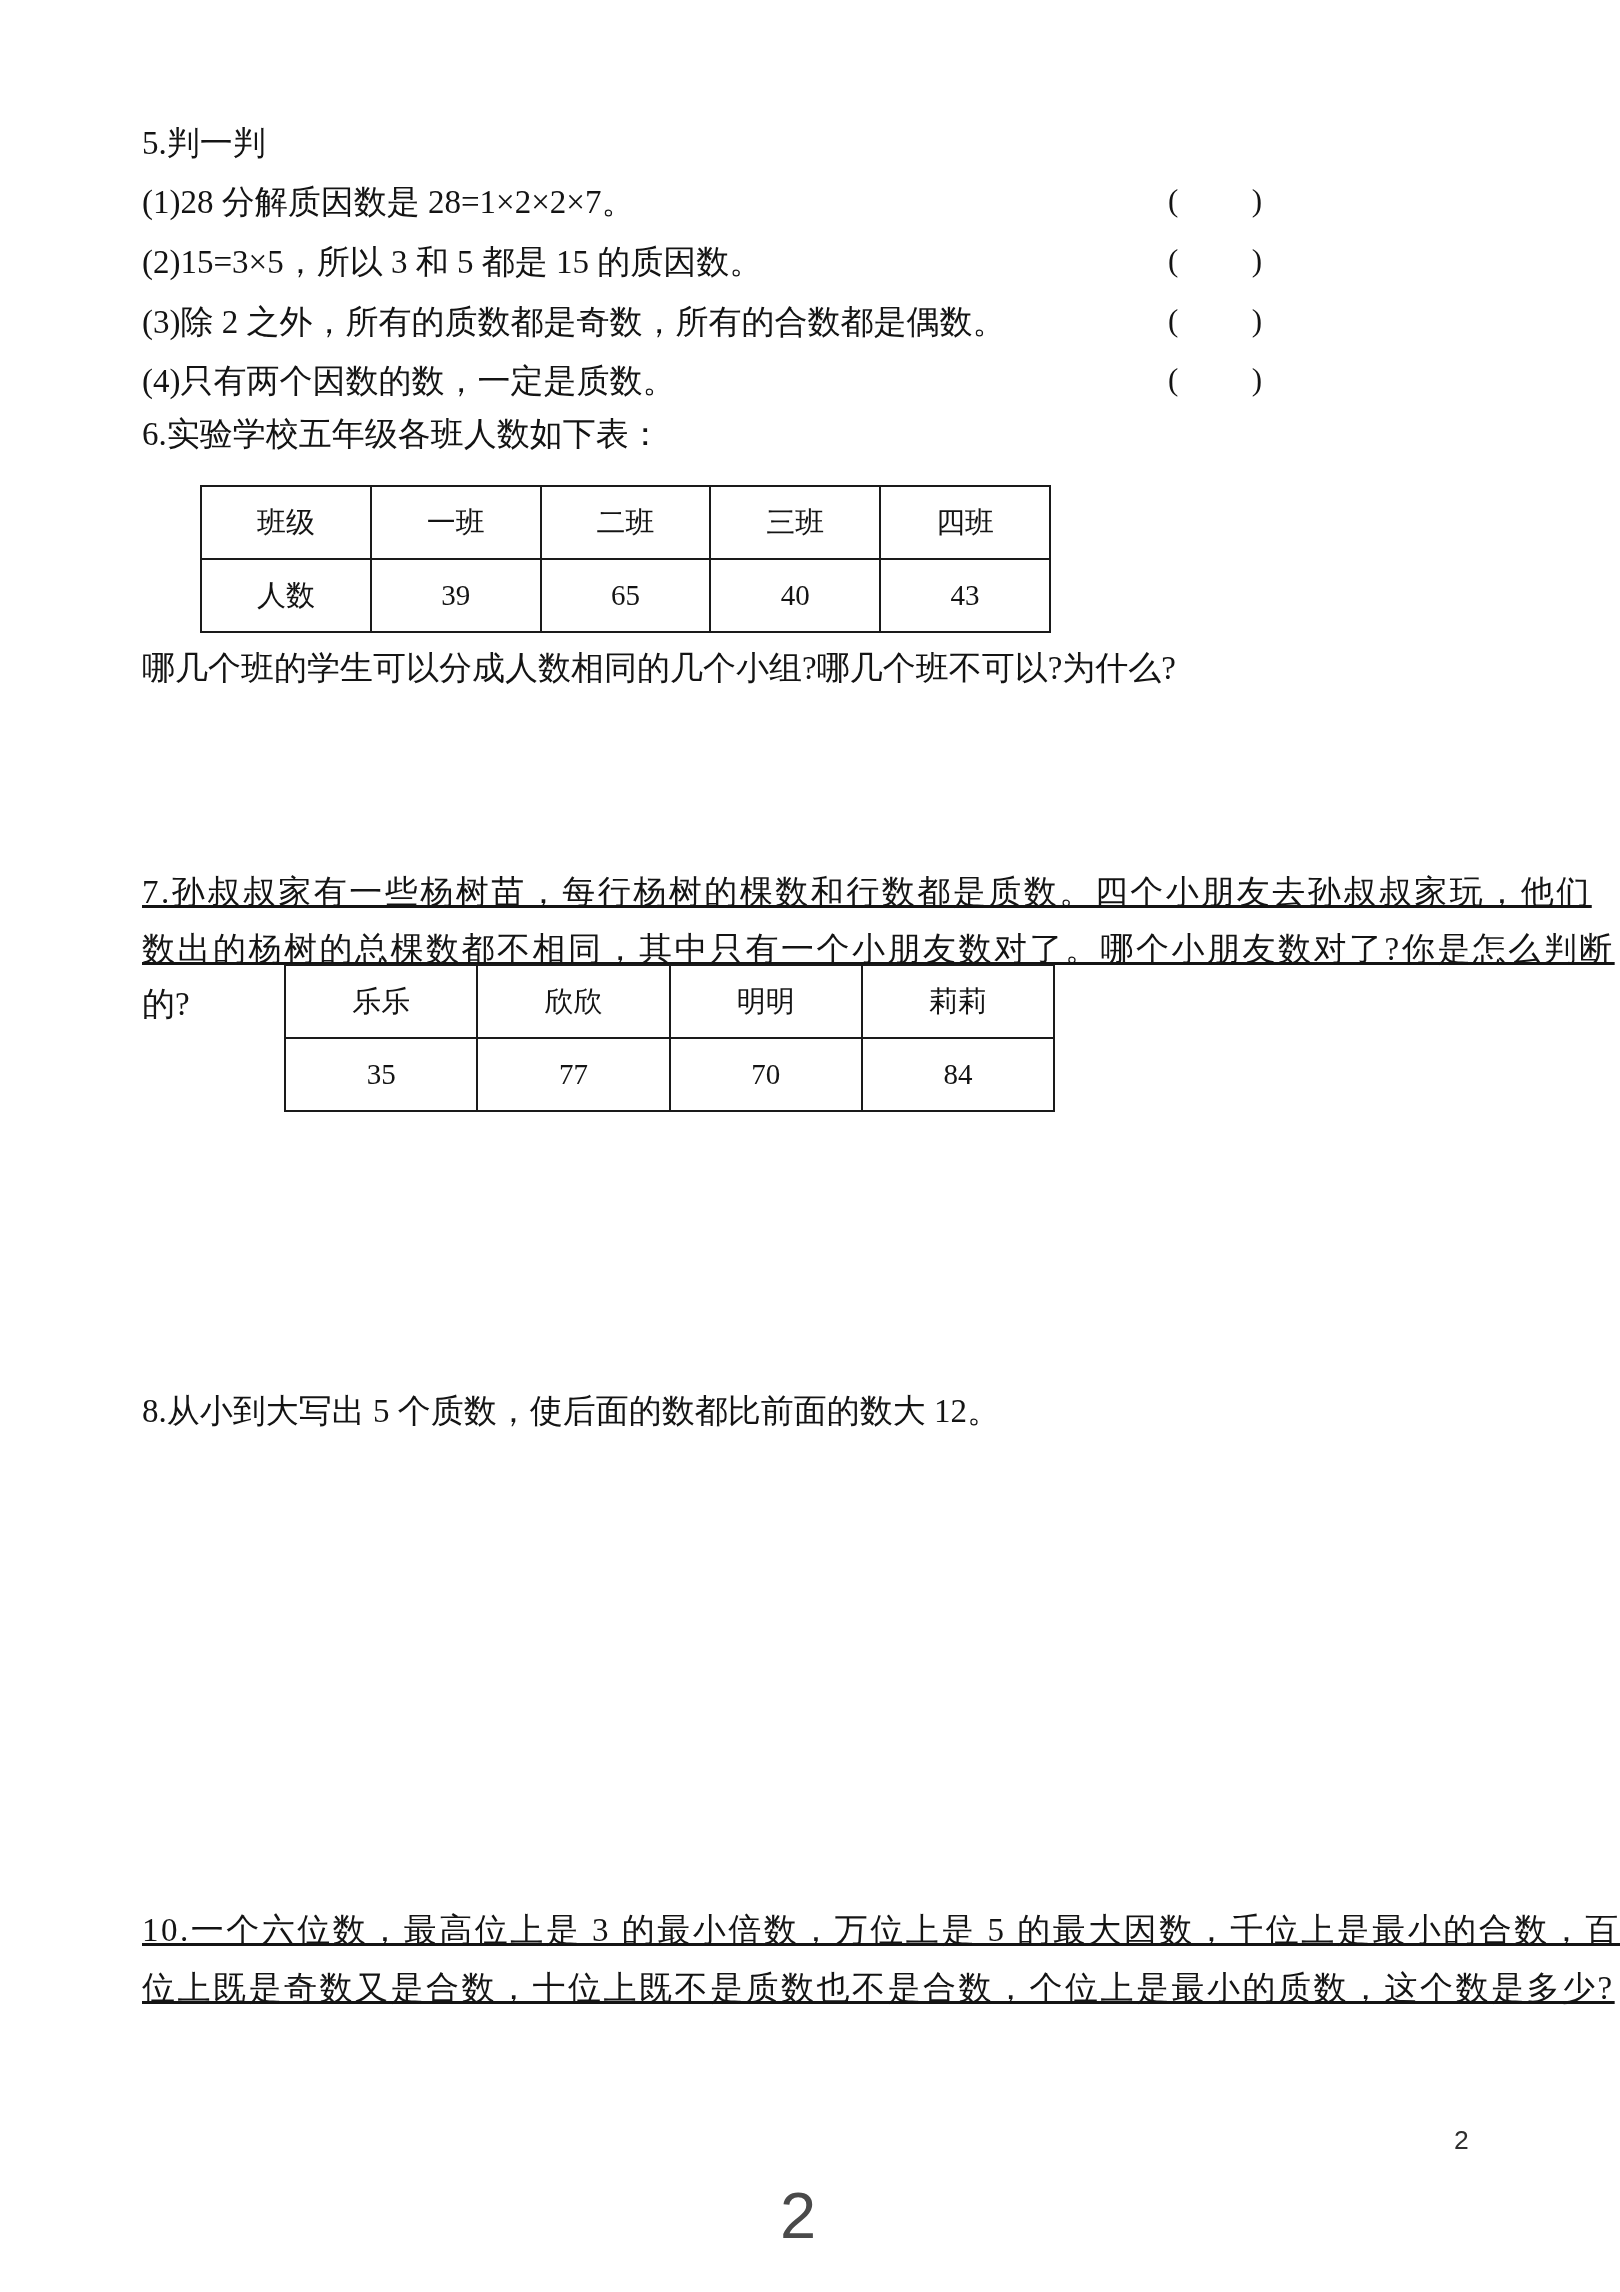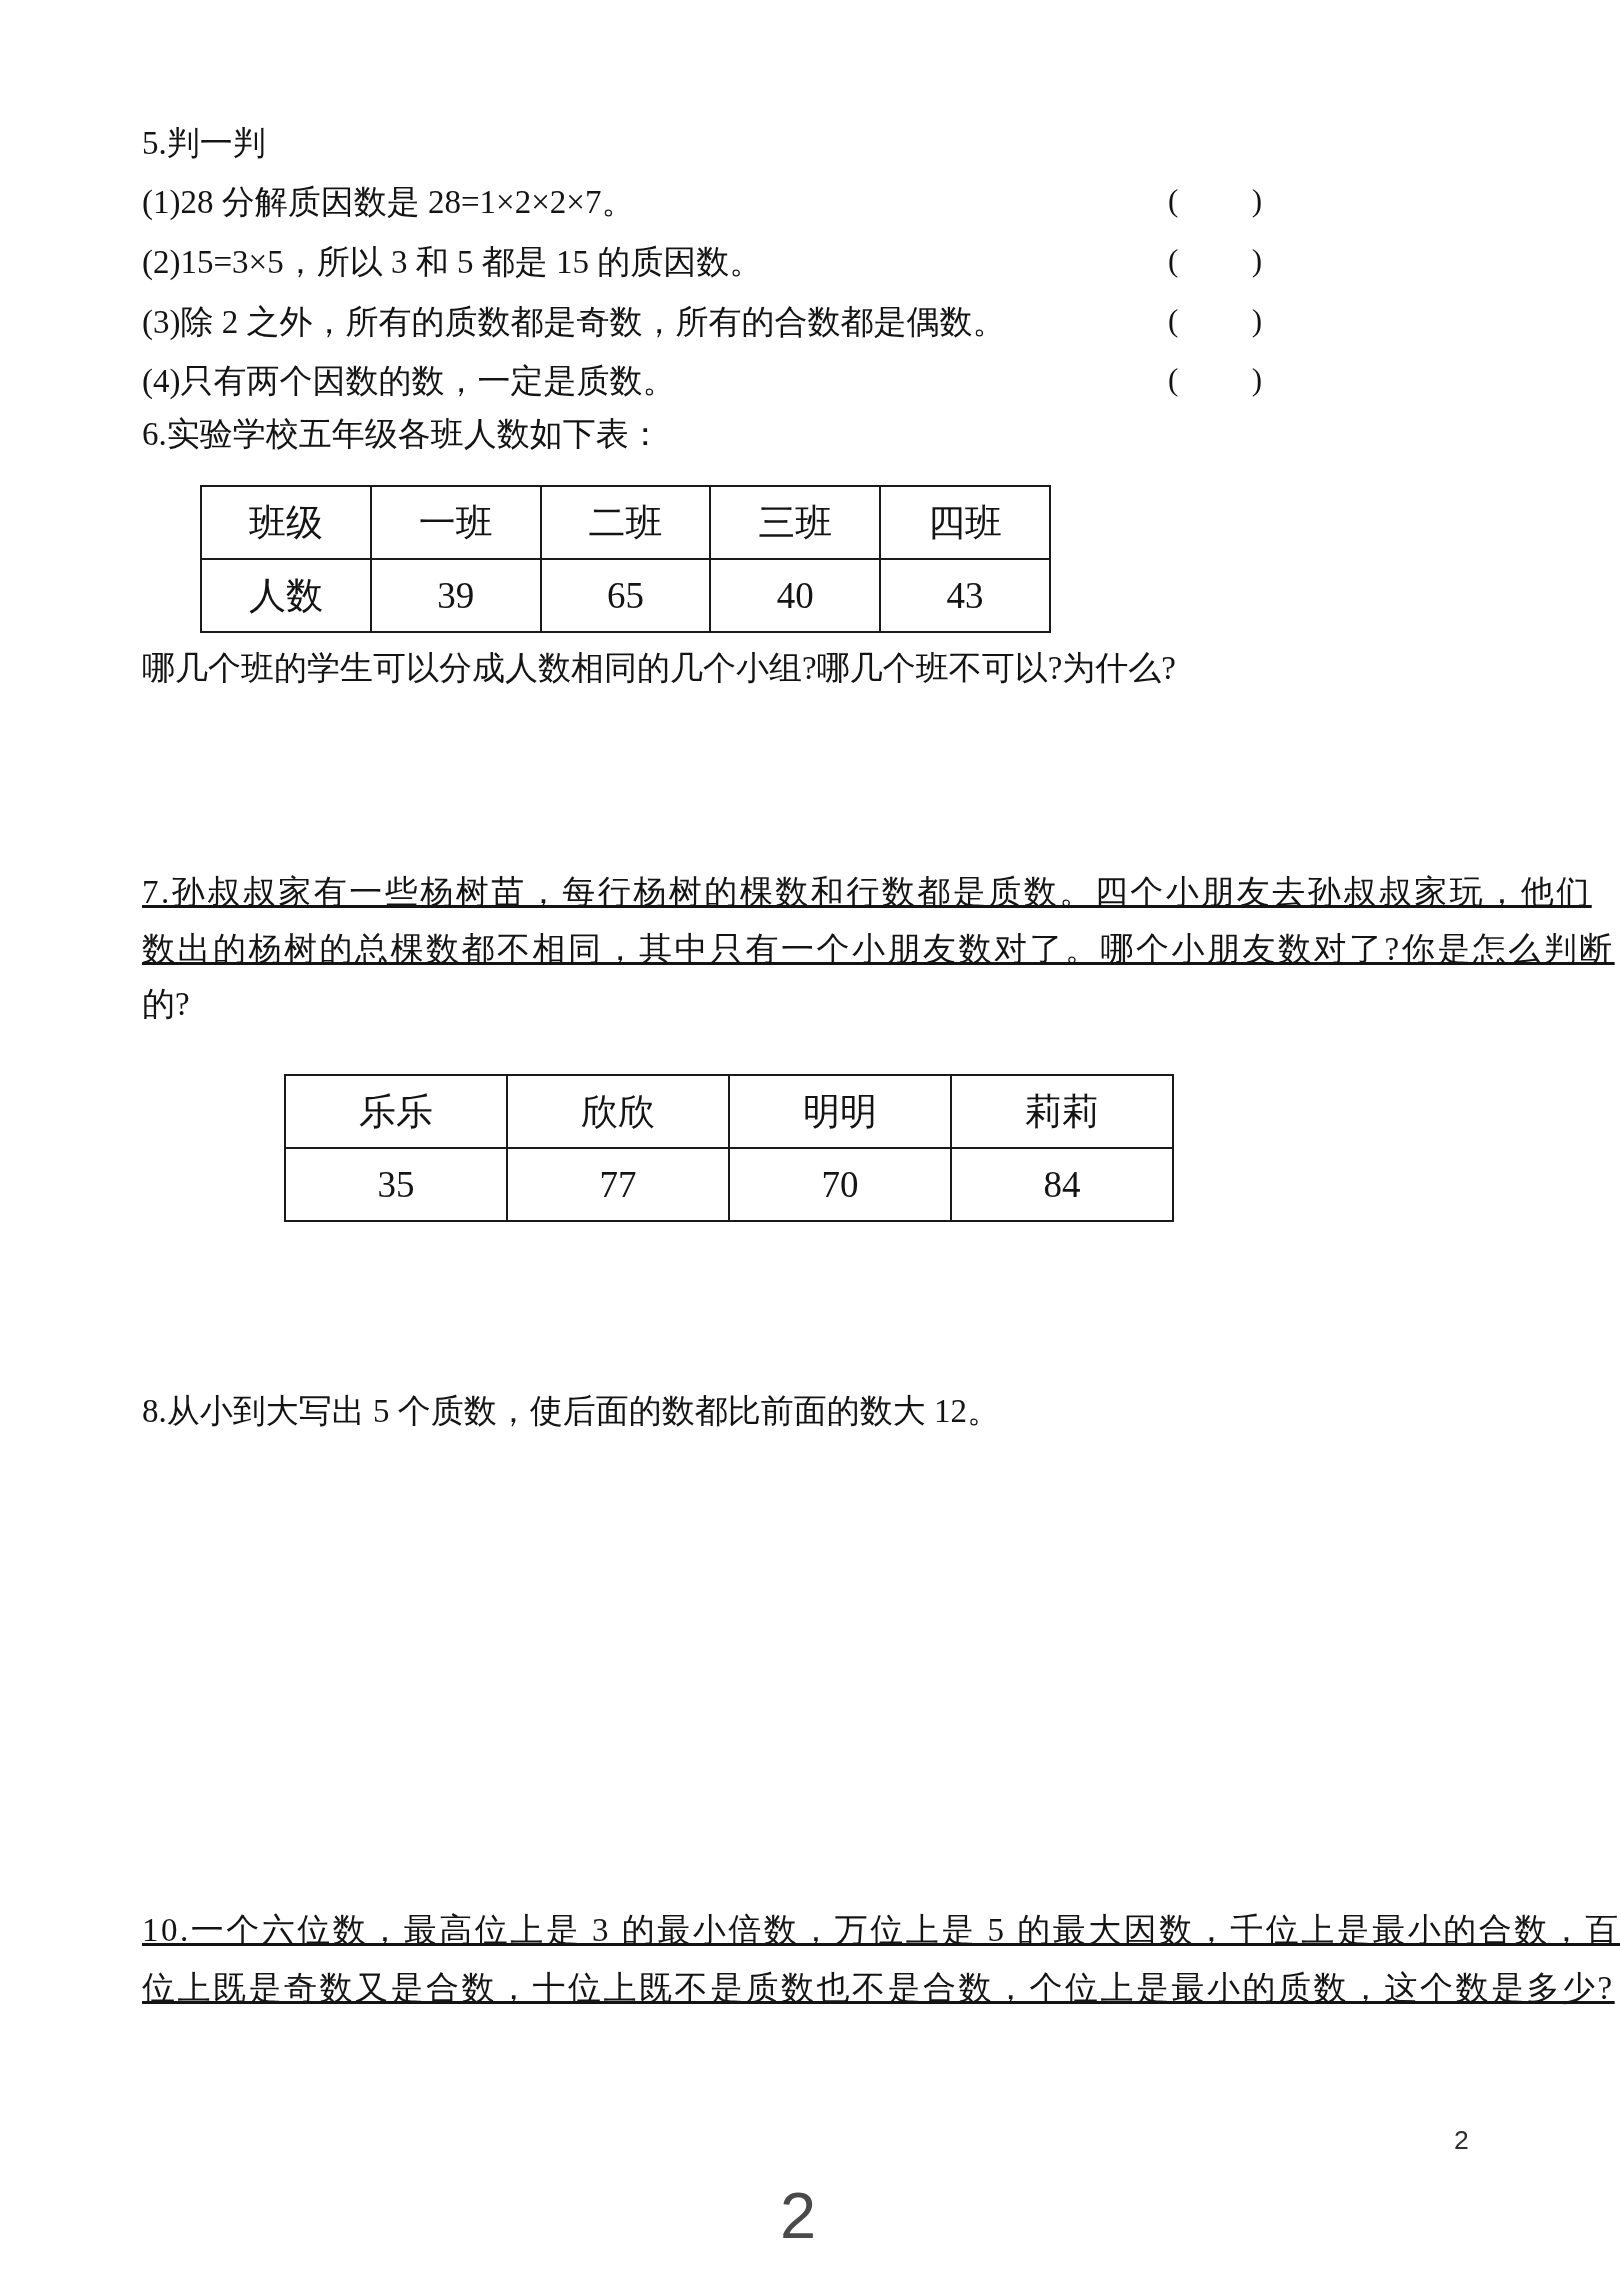--- a/index.html
+++ b/index.html
@@ -34,21 +34,21 @@
     display: flex;
     justify-content: space-between;
     font-size: 31px;
     line-height: 37px;
   }
   table.tbl {
     position: absolute;
     border-collapse: collapse;
     table-layout: fixed;
     text-align: center;
-    font-size: 37px;
+    font-size: 29px;
     background: #ffffff;
   }
   table.tbl td {
     border: 2px solid #1a1a1a;
     padding: 0;
     height: 71px;
     vertical-align: middle;
   }
   .footer-num-small {
     position: absolute;
@@ -118,21 +118,21 @@
       </tr>
     </tbody>
   </table>
 
   <div class="line" style="top:650px">哪几个班的学生可以分成人数相同的几个小组?哪几个班不可以?为什么?</div>
 
   <div class="line fullline" style="top:874px">7.孙叔叔家有一些杨树苗，每行杨树的棵数和行数都是质数。四个小朋友去孙叔叔家玩，他们</div>
   <div class="line fullline" style="top:931px">数出的杨树的总棵数都不相同，其中只有一个小朋友数对了。哪个小朋友数对了?你是怎么判断</div>
   <div class="line" style="top:986px">的?</div>
 
-  <table class="tbl" style="top:1074px; left:284px; width:890px">
+  <table class="tbl" style="top:964px; left:284px; width:771px">
     <tbody>
       <tr>
         <td>乐乐</td>
         <td>欣欣</td>
         <td>明明</td>
         <td>莉莉</td>
       </tr>
       <tr>
         <td>35</td>
         <td>77</td>

